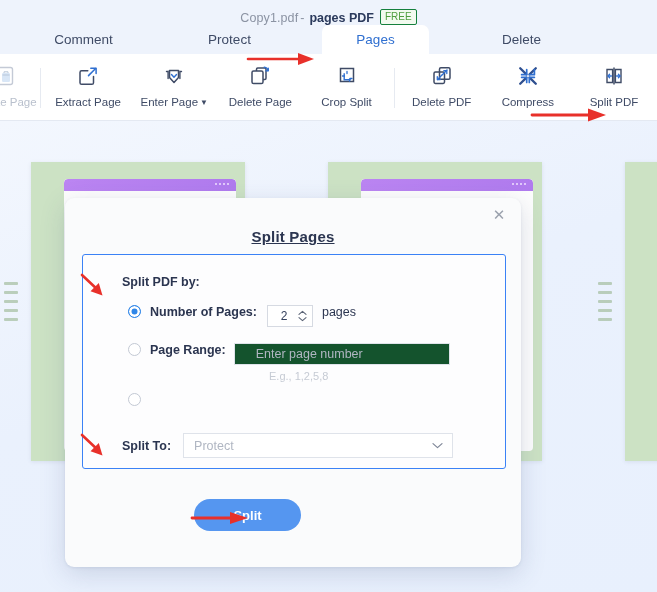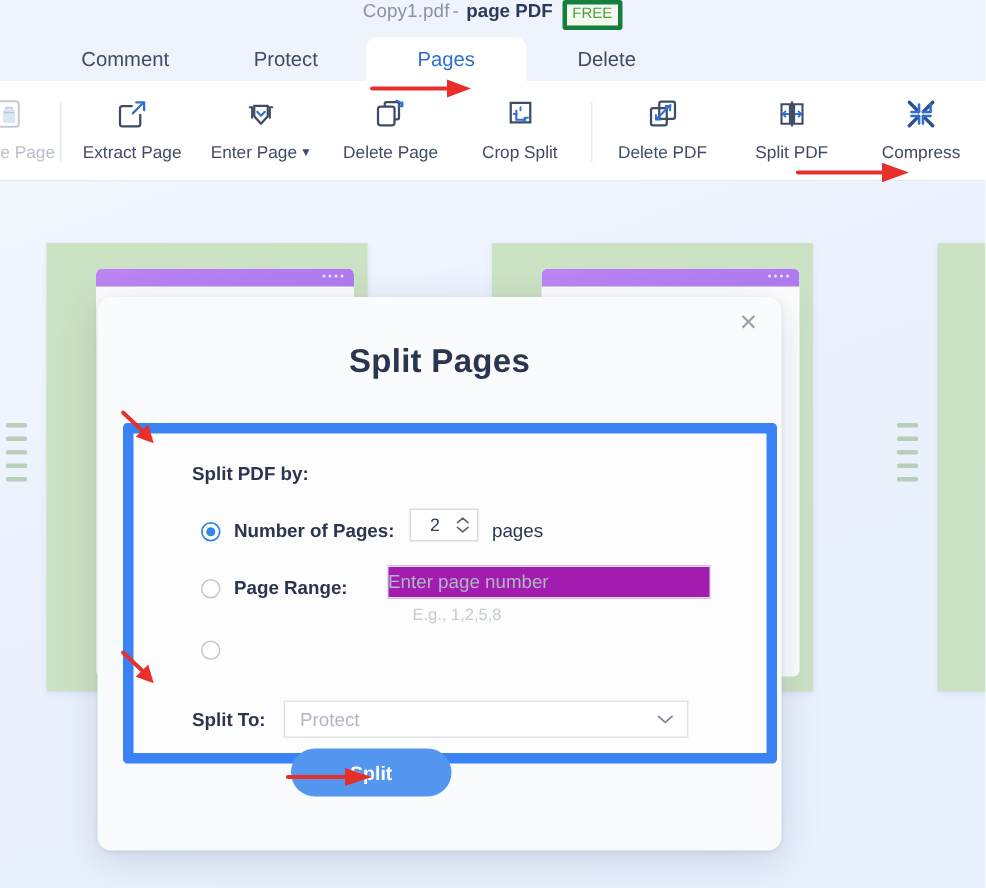--- a/index.html
+++ b/index.html
@@ -14,21 +14,21 @@
     background: #ffffff;
     position: relative;
     -webkit-font-smoothing: antialiased;
   }
 
   
   .titlebar {
     height: 25px;
     background: #eef3fc;
     display: flex;
-    align-items: flex-start;
+    align-items: flex-end;
     justify-content: center;
     position: relative;
   }
   .title-text {
     font-size: 12.5px;
     color: #8b93a3;
     letter-spacing: 0.1px;
   }
   .title-app {
     font-size: 12.5px;
@@ -38,36 +38,37 @@
   }
   .title-sep {
     font-size: 12.5px;
     color: #8b93a3;
     margin: 0 2px;
   }
   .free-badge {
     margin-left: 6px;
     font-size: 10px;
     color: #4f9e3e;
-    border: 3px solid #15803d;
+    border: 1px solid #15803d;
     border-radius: 2px;
     padding: 0px 4px 1px 4px;
     background: #f2faef;
     line-height: 13px;
     display: inline-block;
   }
 
   
   .tabbar {
     height: 29px;
     background: #eef3fc;
     display: flex;
     align-items: flex-end;
     padding-left: 30px;
     position: relative;
+    gap: 39px;
   }
   .tab {
     font-size: 13.5px;
     color: #3f4b66;
     padding: 0 0 6px 0;
     width: 107px;
     text-align: center;
     height: 29px;
     line-height: 30px;
     box-sizing: border-box;
@@ -202,45 +203,46 @@
     height: 18px;
     color: #9aa1ad;
     font-size: 15px;
     line-height: 18px;
     text-align: center;
     cursor: pointer;
     font-family: "DejaVu Sans", sans-serif;
   }
   .dlg-title {
     text-align: center;
-    font-size: 22px;
+    font-size: 15px;
     color: #2b3550;
     font-weight: bold;
     padding-top: 30px;
     letter-spacing: .2px;
+    text-decoration: underline;
   }
   .dlg-panel {
     position: absolute;
     left: 17px;
-    top: 84px;
+    top: 56px;
     width: 422px;
     height: 213px;
     background: #fdfdfe;
-    border: 7px solid #3b82f6;
+    border: 1px solid #3b82f6;
     border-radius: 3px;
   }
   .panel-head {
     font-size: 12.5px;
     font-weight: bold;
     color: #2b3550;
     margin: 20px 0 0 39px;
   }
   .opt-row {
     display: flex;
-    align-items: flex-end;
+    align-items: flex-start;
     margin-left: 45px;
     margin-top: 16px;
   }
   .radio {
     width: 13px;
     height: 13px;
     border-radius: 50%;
     border: 1px solid #c3c9d4;
     background: #fff;
     box-sizing: border-box;
@@ -286,30 +288,30 @@
     margin-right: 3px;
     cursor: pointer;
   }
   .spin svg { display:block; }
   .pages-word {
     margin-left: 9px;
     font-size: 12.5px;
     color: #2b3550;
   }
   .text-input {
-    margin-left: 26px;
+    margin-left: 8px;
     width: 216px;
     height: 22px;
     border: 1px solid #dfe3ea;
-    background: #a21caf;
+    background: #14532d;
     box-sizing: border-box;
     font-size: 12.5px;
     color: #b0b6c2;
     line-height: 21px;
-    padding-left: 0;
+    padding-left: 21px;
     cursor: text;
   }
   .hint {
     font-size: 11px;
     color: #c6cbd4;
     margin-left: 186px;
     margin-top: 5px;
   }
   .saverow {
     display: flex;
@@ -358,21 +360,21 @@
 
   
   .arrow { position: absolute; z-index: 60; pointer-events: none; }
 </style>
 </head>
 <body>
 
 <div class="titlebar">
   <span class="title-text">Copy1.pdf</span>
   <span class="title-sep">-</span>
-  <span class="title-app">page PDF</span>
+  <span class="title-app">pages PDF</span>
   <span class="free-badge">FREE</span>
 </div>
 
 <div class="tabbar">
   <div class="tab">Comment</div>
   <div class="tab">Protect</div>
   <div class="tab active">Pages</div>
   <div class="tab">Delete</div>
 </div>
 
@@ -449,37 +451,37 @@
         <path d="M8.3 13.6v3h3M17.8 10.6v-3h-3" fill="none" stroke="#2f6fd0" stroke-width="1.3" stroke-linecap="round" stroke-linejoin="round"></path>
         <path d="M13.6 11.4 18 7" fill="none" stroke="#2f6fd0" stroke-width="1.4" stroke-linecap="round"></path>
       </svg>
     </span>
     <span class="tool-label">Delete PDF</span>
   </div>
 
   <div class="tool">
     <span class="tool-icon">
       <svg width="26" height="26" viewBox="0 0 26 26">
+        <path d="M5.2 5.2 11.4 11.4M20.8 5.2 14.6 11.4M5.2 20.8 11.4 14.6M20.8 20.8 14.6 14.6" fill="none" stroke="#2f4f8f" stroke-width="2.3" stroke-linecap="round"></path>
+        <path d="M11.7 6.6v5.1H6.6M19.4 6.6v5.1h-5.1M6.6 14.3h5.1v5.1M14.3 19.4v-5.1h5.1" fill="none" stroke="#2f6fd0" stroke-width="1.7" stroke-linecap="round" stroke-linejoin="round"></path>
+      </svg>
+    </span>
+    <span class="tool-label">Compress</span>
+  </div>
+
+  <div class="tool">
+    <span class="tool-icon">
+      <svg width="26" height="26" viewBox="0 0 26 26">
         <path d="M6 6.5h5.6v13H6zM14.4 6.5H20v13h-5.6z" fill="none" stroke="#3f4b66" stroke-width="1.4"></path>
         <path d="M13 4.6v16.8" fill="none" stroke="#3f4b66" stroke-width="1.5"></path>
         <path d="M10.4 13H7.2M15.6 13h3.2" fill="none" stroke="#2f6fd0" stroke-width="1.3" stroke-linecap="round"></path>
         <path d="M8.6 11.3 7 13l1.6 1.7M17.4 11.3 19 13l-1.6 1.7" fill="none" stroke="#2f6fd0" stroke-width="1.3" stroke-linecap="round" stroke-linejoin="round"></path>
       </svg>
     </span>
     <span class="tool-label">Split PDF</span>
-  </div>
-
-  <div class="tool">
-    <span class="tool-icon">
-      <svg width="26" height="26" viewBox="0 0 26 26">
-        <path d="M5.2 5.2 11.4 11.4M20.8 5.2 14.6 11.4M5.2 20.8 11.4 14.6M20.8 20.8 14.6 14.6" fill="none" stroke="#2f4f8f" stroke-width="2.3" stroke-linecap="round"></path>
-        <path d="M11.7 6.6v5.1H6.6M19.4 6.6v5.1h-5.1M6.6 14.3h5.1v5.1M14.3 19.4v-5.1h5.1" fill="none" stroke="#2f6fd0" stroke-width="1.7" stroke-linecap="round" stroke-linejoin="round"></path>
-      </svg>
-    </span>
-    <span class="tool-label">Compress</span>
   </div>
 </div>
 
 <div class="canvas">
 
   <div class="thumb" style="left:31px; top:41px; width:214px; height:299px;">
     <div class="thumb-inner">
       <div class="thumb-bar">
         <span class="thumb-dots">
             <i></i>

